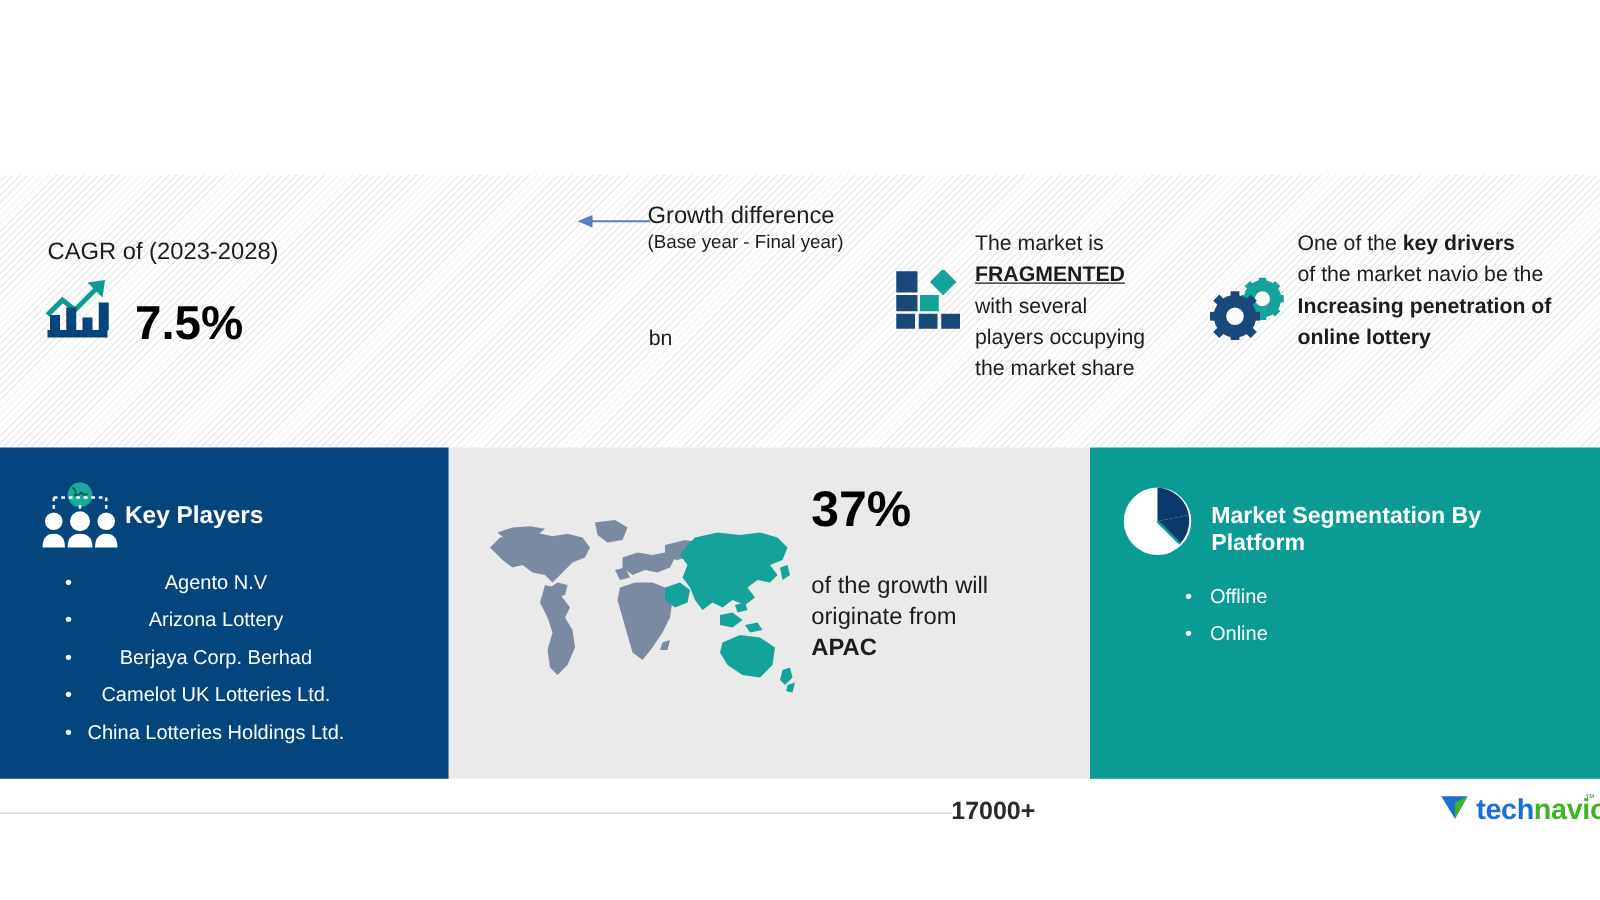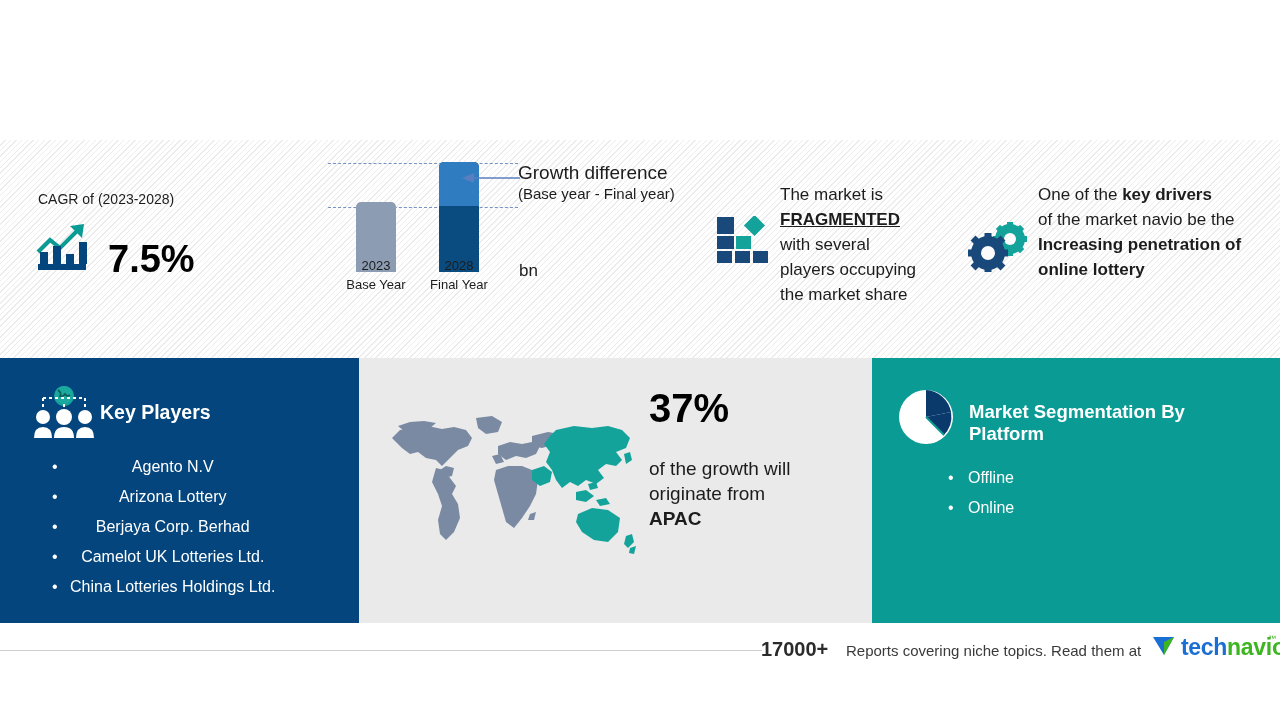--- a/index.html
+++ b/index.html
@@ -36,21 +36,21 @@
     background-color: #fbfbfb;
     background-image: repeating-linear-gradient(
       -45deg,
       #ffffff 0px, #ffffff 3px,
       #ececec 3px, #ececec 4px);
   }
 
   
   #cagr-label {
     position: absolute; left: 38px; top: 191px;
-    font-size: 14px; color: #1c1c1c; white-space: nowrap;
+    font-size: 19px; color: #1c1c1c; white-space: nowrap;
   }
   #cagr-icon { position: absolute; left: 36px; top: 222px; }
   #cagr-value {
     position: absolute; left: 108px; top: 240px;
     font-size: 38px; font-weight: bold; color: #000;
     line-height: 1;
   }
 
   
   #bars { position: absolute; left: 328px; top: 155px; width: 190px; height: 170px; }
@@ -214,36 +214,20 @@
       <path d="M34 4 L48 2 L46 16 Z" fill="#0b9b95"></path>
       <rect x="2" y="42" width="48" height="6" fill="#03457c"></rect>
       <rect x="4" y="30" width="8" height="12" fill="#03457c"></rect>
       <rect x="17" y="24" width="8" height="18" fill="#03457c"></rect>
       <rect x="30" y="32" width="8" height="10" fill="#03457c"></rect>
       <rect x="43" y="20" width="8" height="22" fill="#03457c"></rect>
     </svg>
   </div>
   <div id="cagr-value">7.5%</div>
 
-  <div id="bars">
-    <div class="dashline" style="top:8px;"></div>
-    <div class="dashline" style="top:52px;"></div>
-    <div class="bar" id="bar-2023"></div>
-    <div class="bar" id="bar-2028">
-      <div id="bar-2028-top"></div>
-    </div>
-    <div class="bar-cap" id="cap-2023">
-      <span>2023</span><br>
-      <span>Base Year</span>
-    </div>
-    <div class="bar-cap" id="cap-2028">
-      <span>2028</span><br>
-      <span>Final Year</span>
-    </div>
-  </div>
 
   <div id="gd-arrow">
     <svg width="58" height="12" viewBox="0 0 58 12">
       <line x1="10" y1="6" x2="58" y2="6" stroke="#5a7fc0" stroke-width="1.6"></line>
       <path d="M0 6 L12 1 L12 11 Z" fill="#5a7fc0"></path>
     </svg>
   </div>
   <div id="gd-title">Growth difference</div>
   <div id="gd-sub">(Base year - Final year)</div>
   <div id="gd-unit">bn</div>
@@ -387,21 +371,20 @@
     </svg>
   </div>
   <div id="seg-title">Market Segmentation By Platform</div>
   <ul id="seg-list">
     <li>Offline</li>
     <li>Online</li>
   </ul>
 
   <div id="footer-rule"></div>
   <div id="footer-count">17000+</div>
-  <div id="footer-text">Reports covering niche topics. Read them at</div>
   <div id="logo">
     <svg width="26" height="24" viewBox="0 0 26 24">
       <path d="M1 3 L22 3 L12 21 Z" fill="#1a6fd4"></path>
       <path d="M12 8 L22 3 L12 21 Z" fill="#3cb521"></path>
     </svg>
   </div>
   <div id="logo-word">
     <span class="t">tech</span><span class="n">navio</span>
   </div>
   <div id="logo-tm">™</div>

